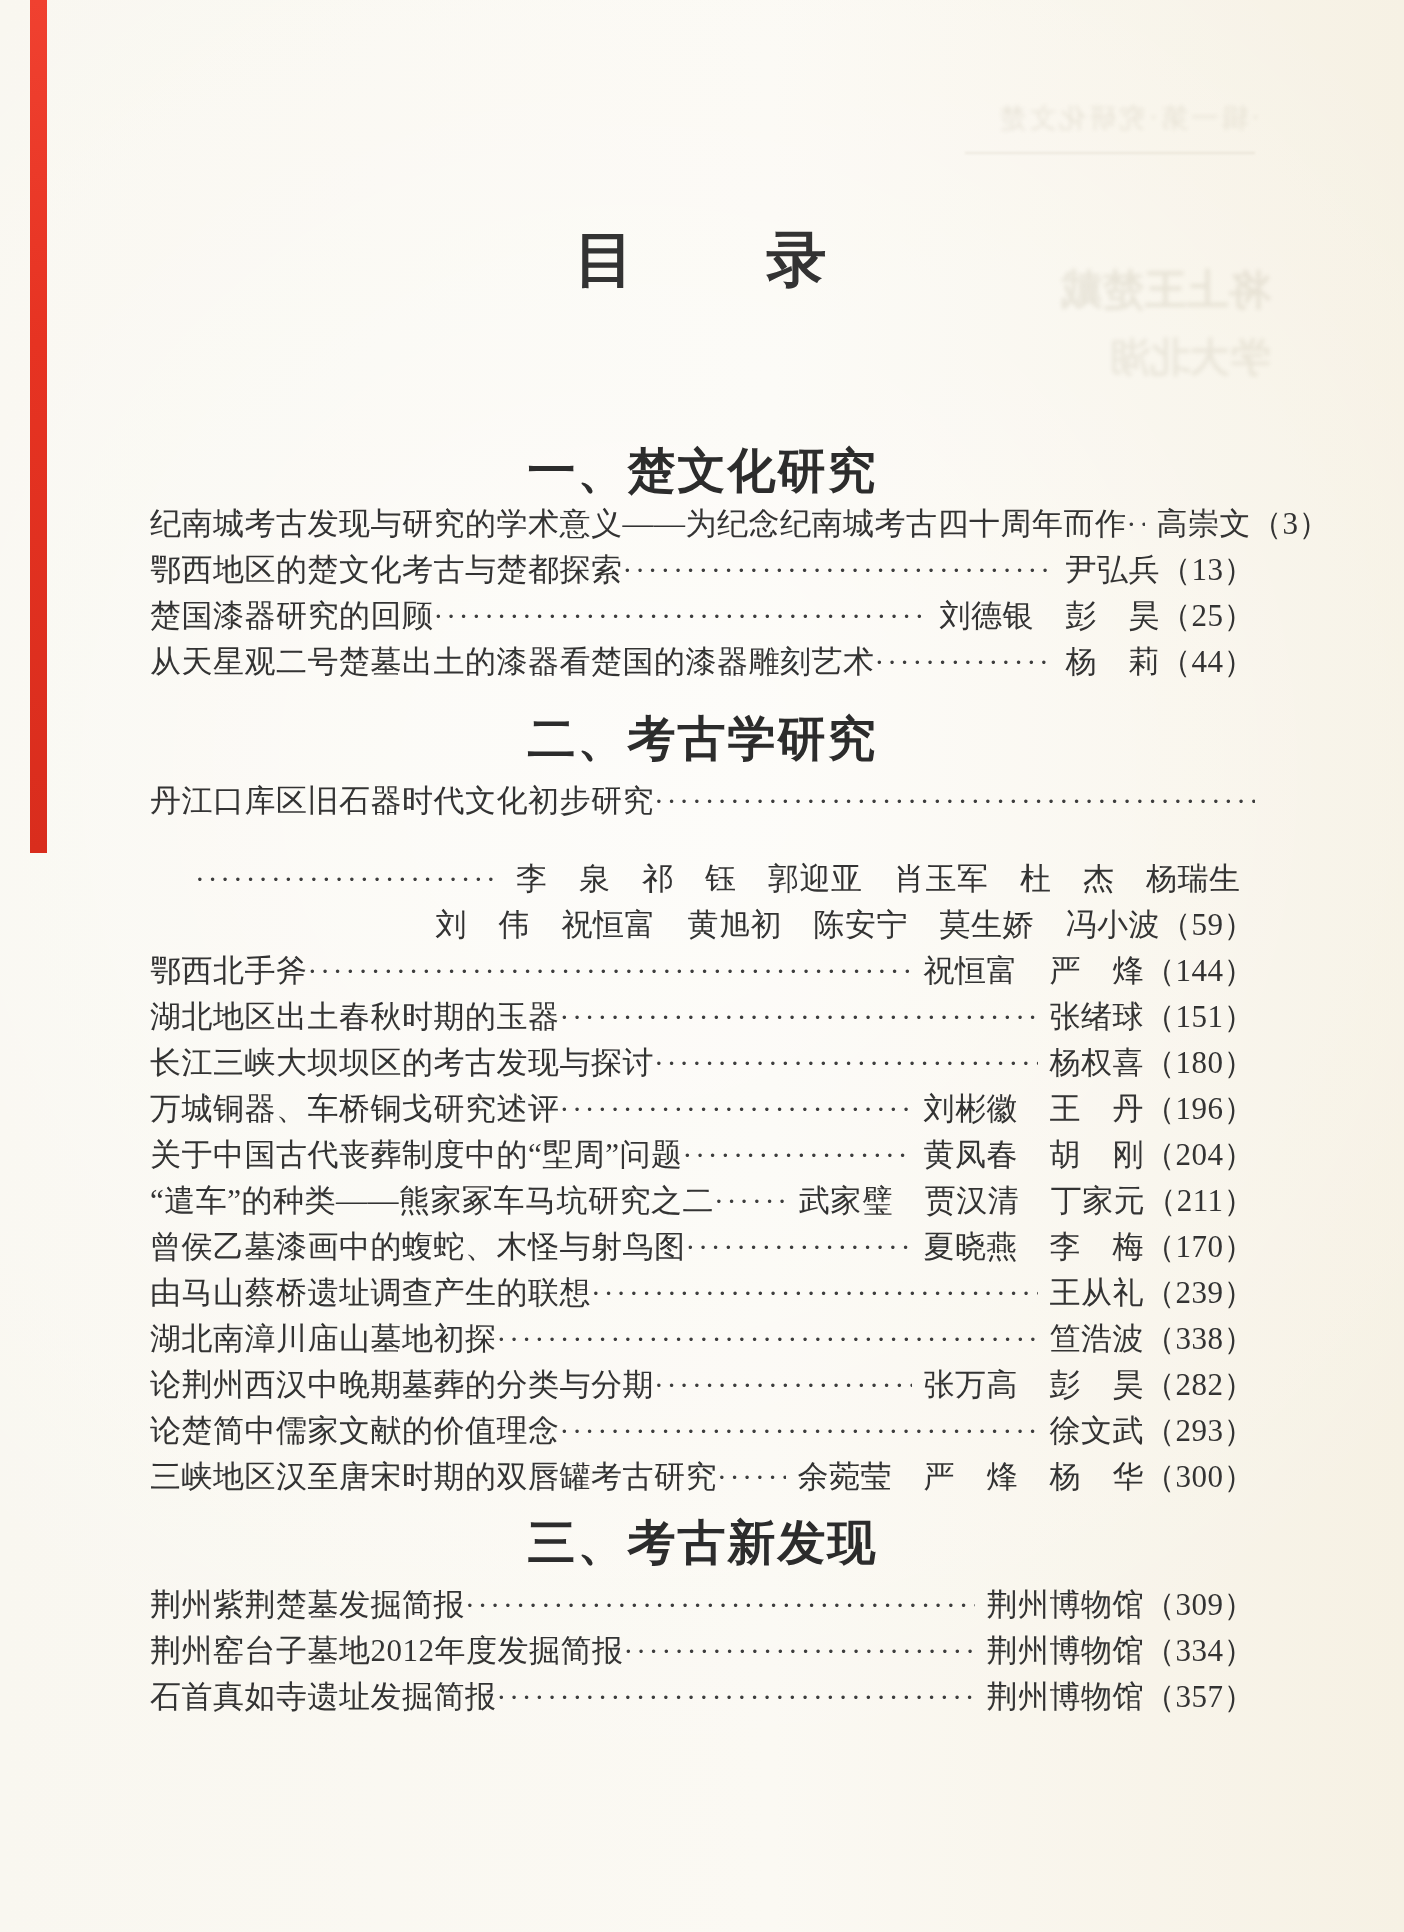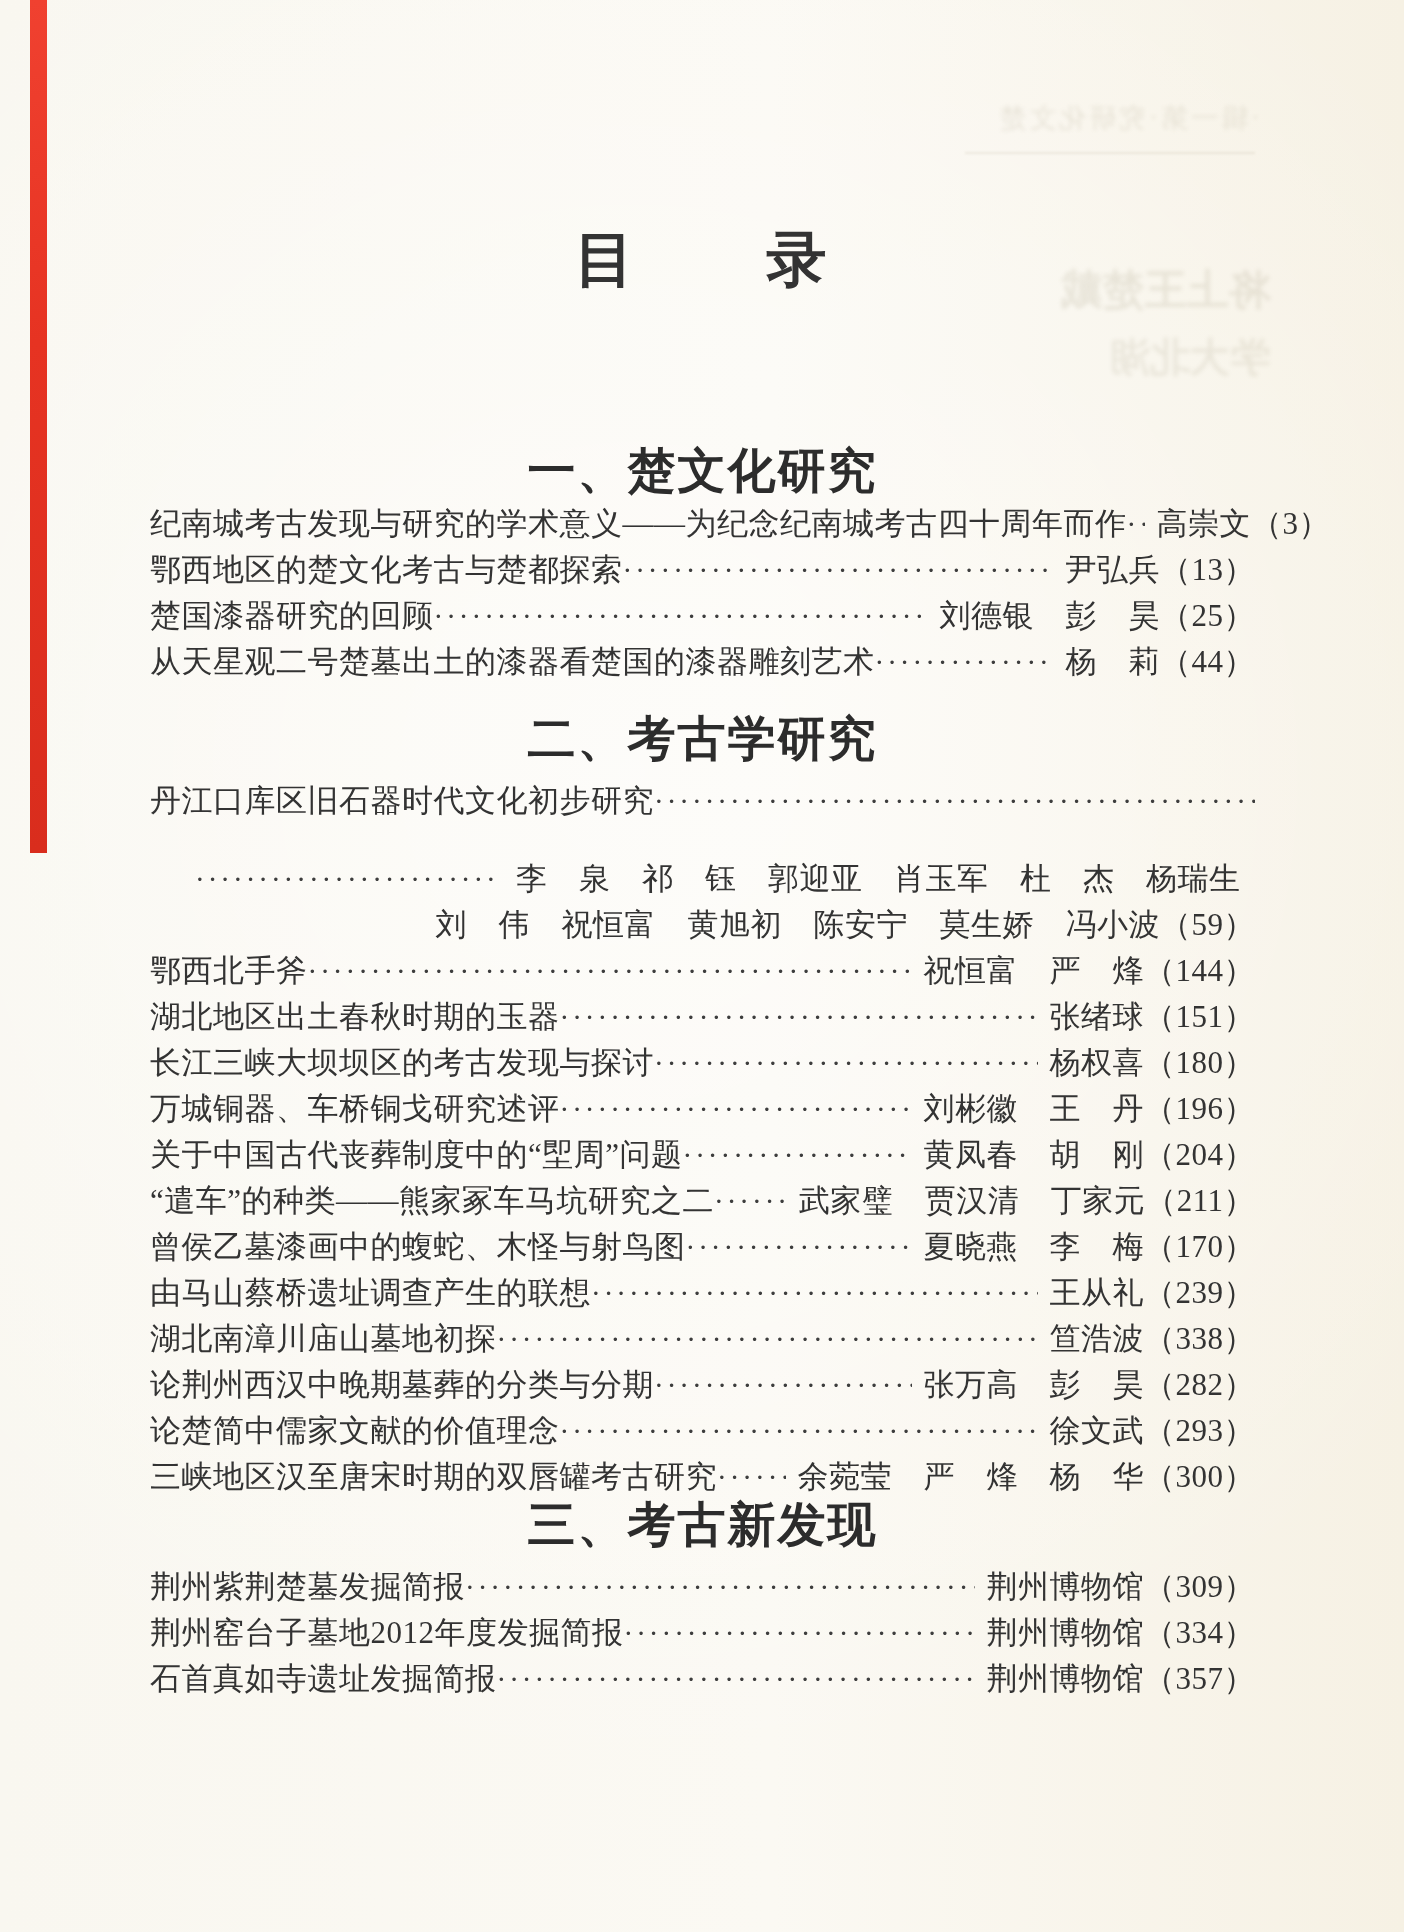--- a/index.html
+++ b/index.html
@@ -29,21 +29,21 @@
     text-align:center;font-size:60px;font-weight:700;line-height:78px;
     letter-spacing:4px;color:#333;margin:0;
   }
   .sec-heading{
     text-align:center;font-size:48px;font-weight:700;line-height:50px;
     font-family:"Liberation Sans","DejaVu Sans",sans-serif;
     color:#2c2c2c;letter-spacing:2px;margin:0;
   }
   .sec1 .sec-heading{margin-top:147px;}
   .sec2 .sec-heading{margin-top:29px;}
-  .sec3 .sec-heading{margin-top:0;}
+  .sec3 .sec-heading{margin-top:18px;}
   .entries{margin-top:5px;}
   .sec2 .entries,.sec3 .entries{margin-top:14px;}
 
   .entry{
     display:flex;align-items:baseline;line-height:46px;font-size:31px;color:#333;
     white-space:nowrap;
   }
   .entry .t{flex:0 0 auto;letter-spacing:0.5px;}
   .leader{
     flex:1 1 auto;overflow:hidden;white-space:nowrap;min-width:18px;

